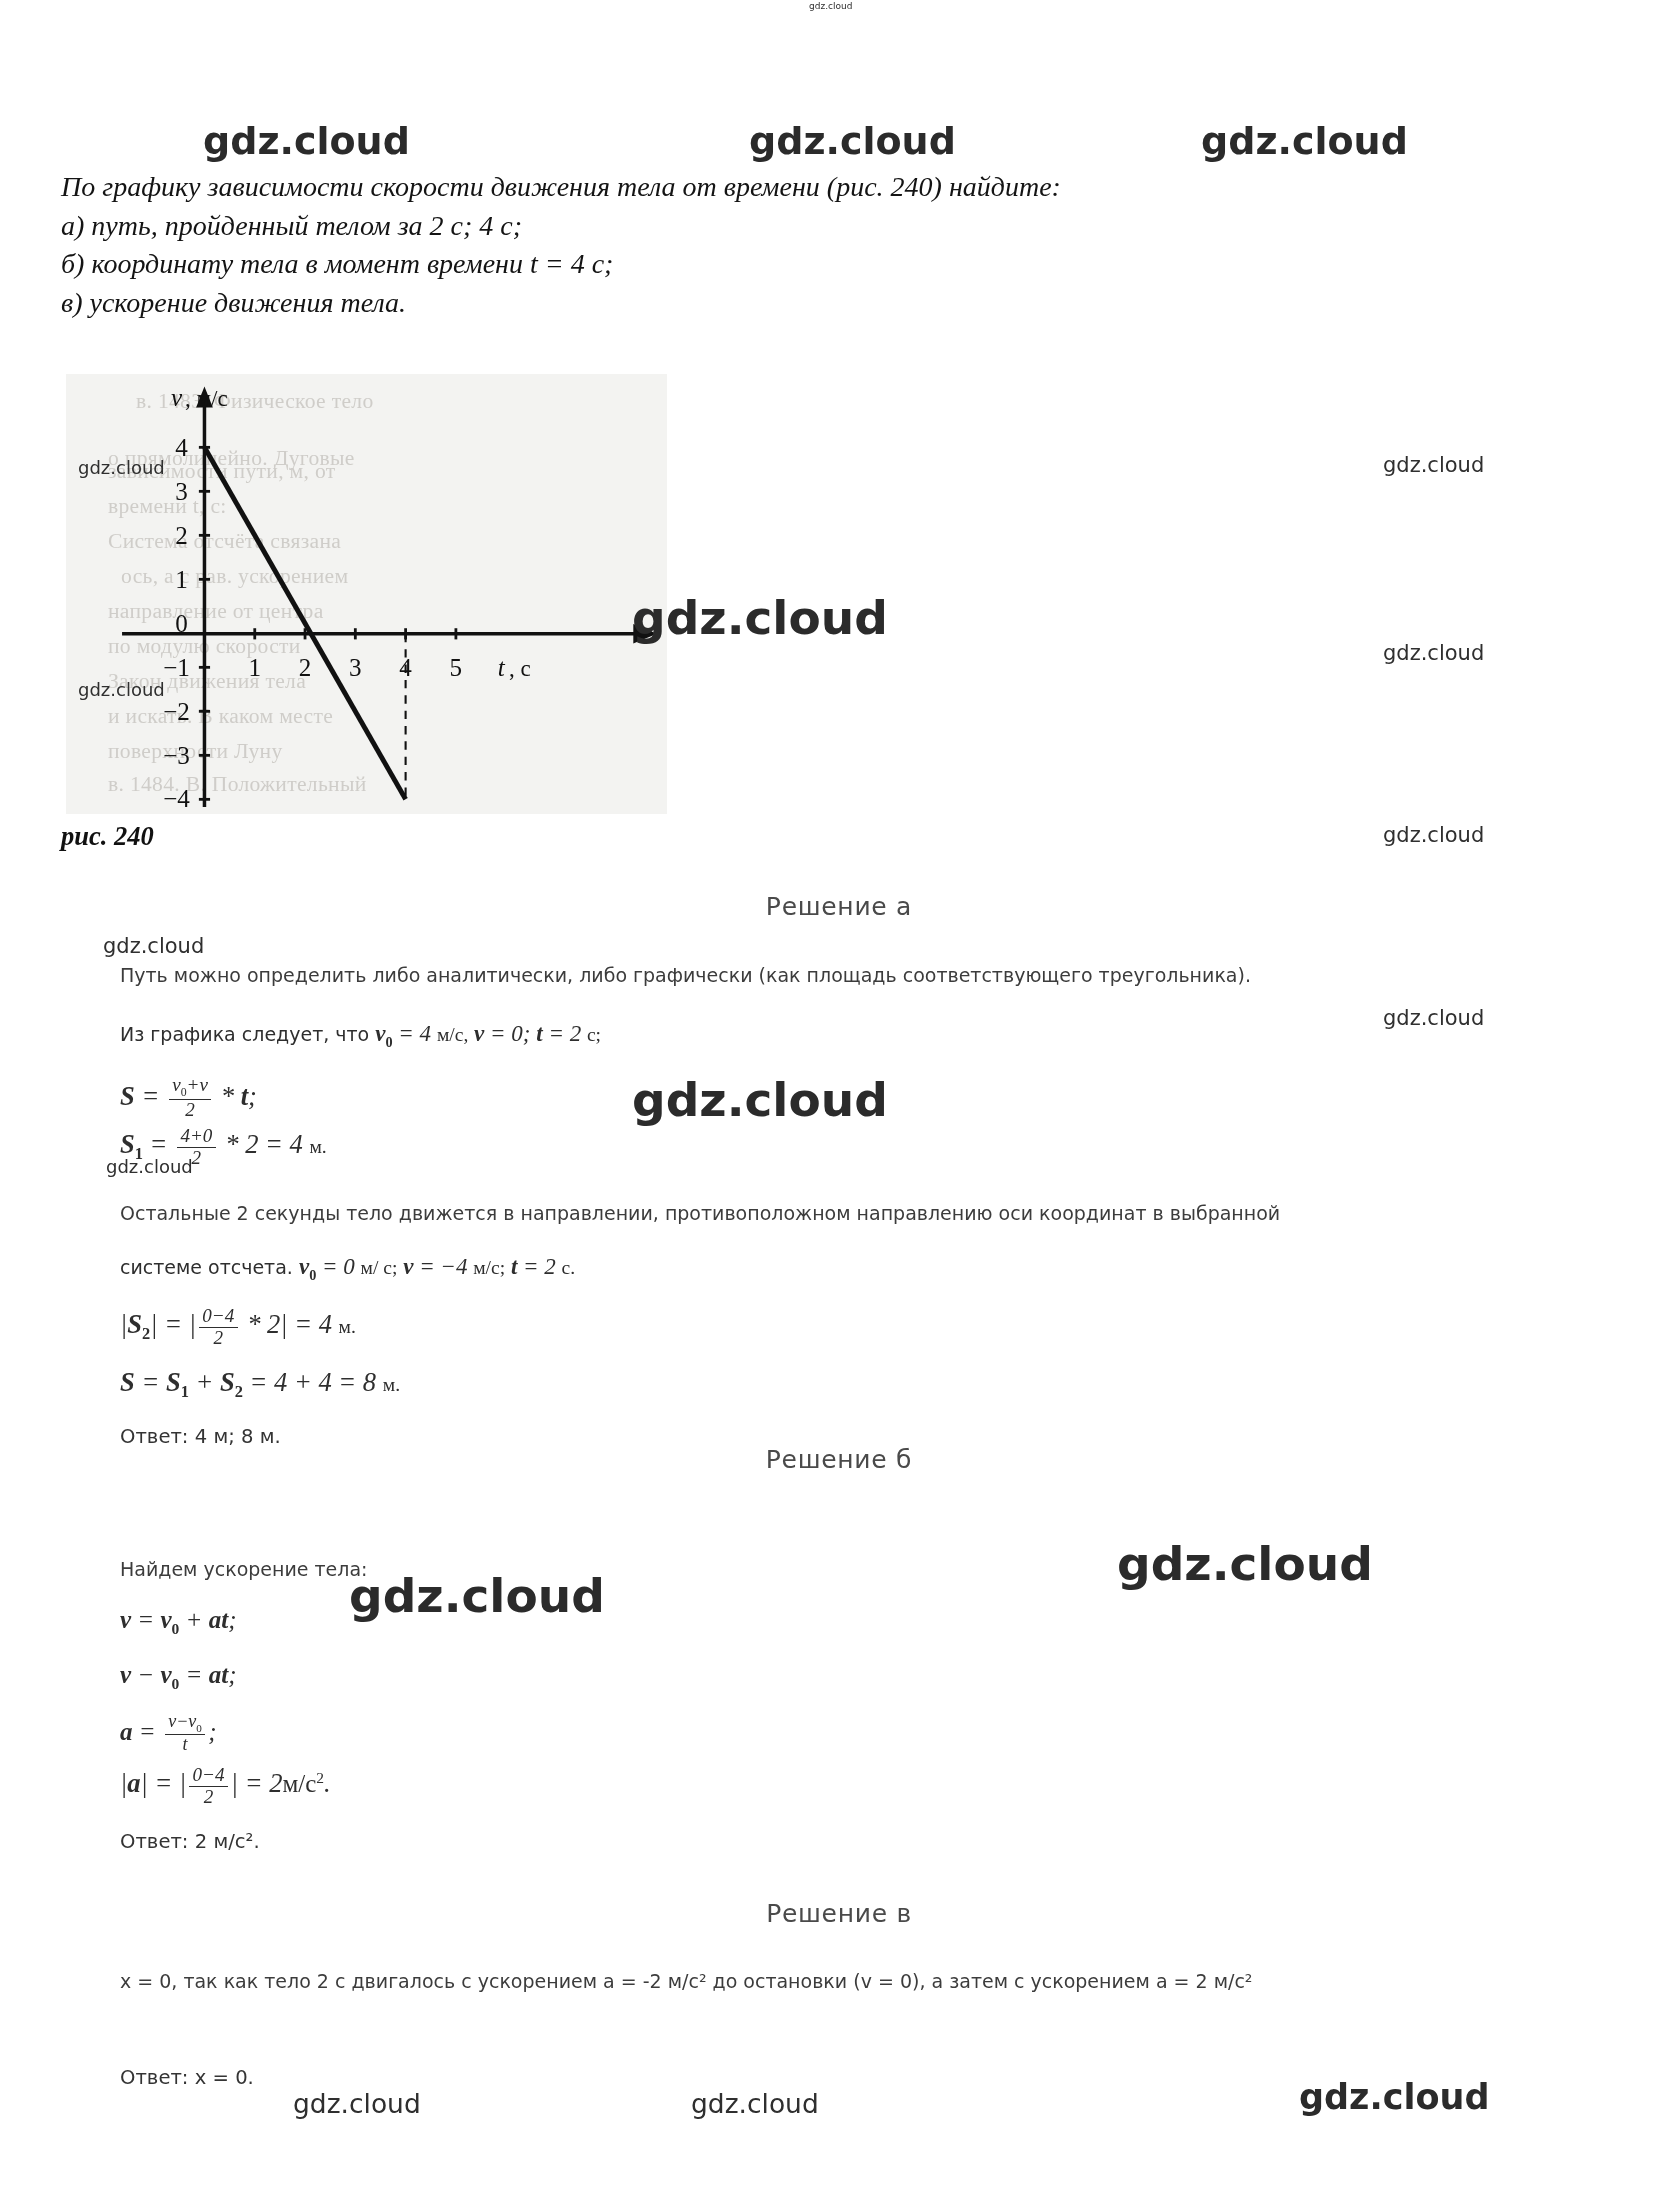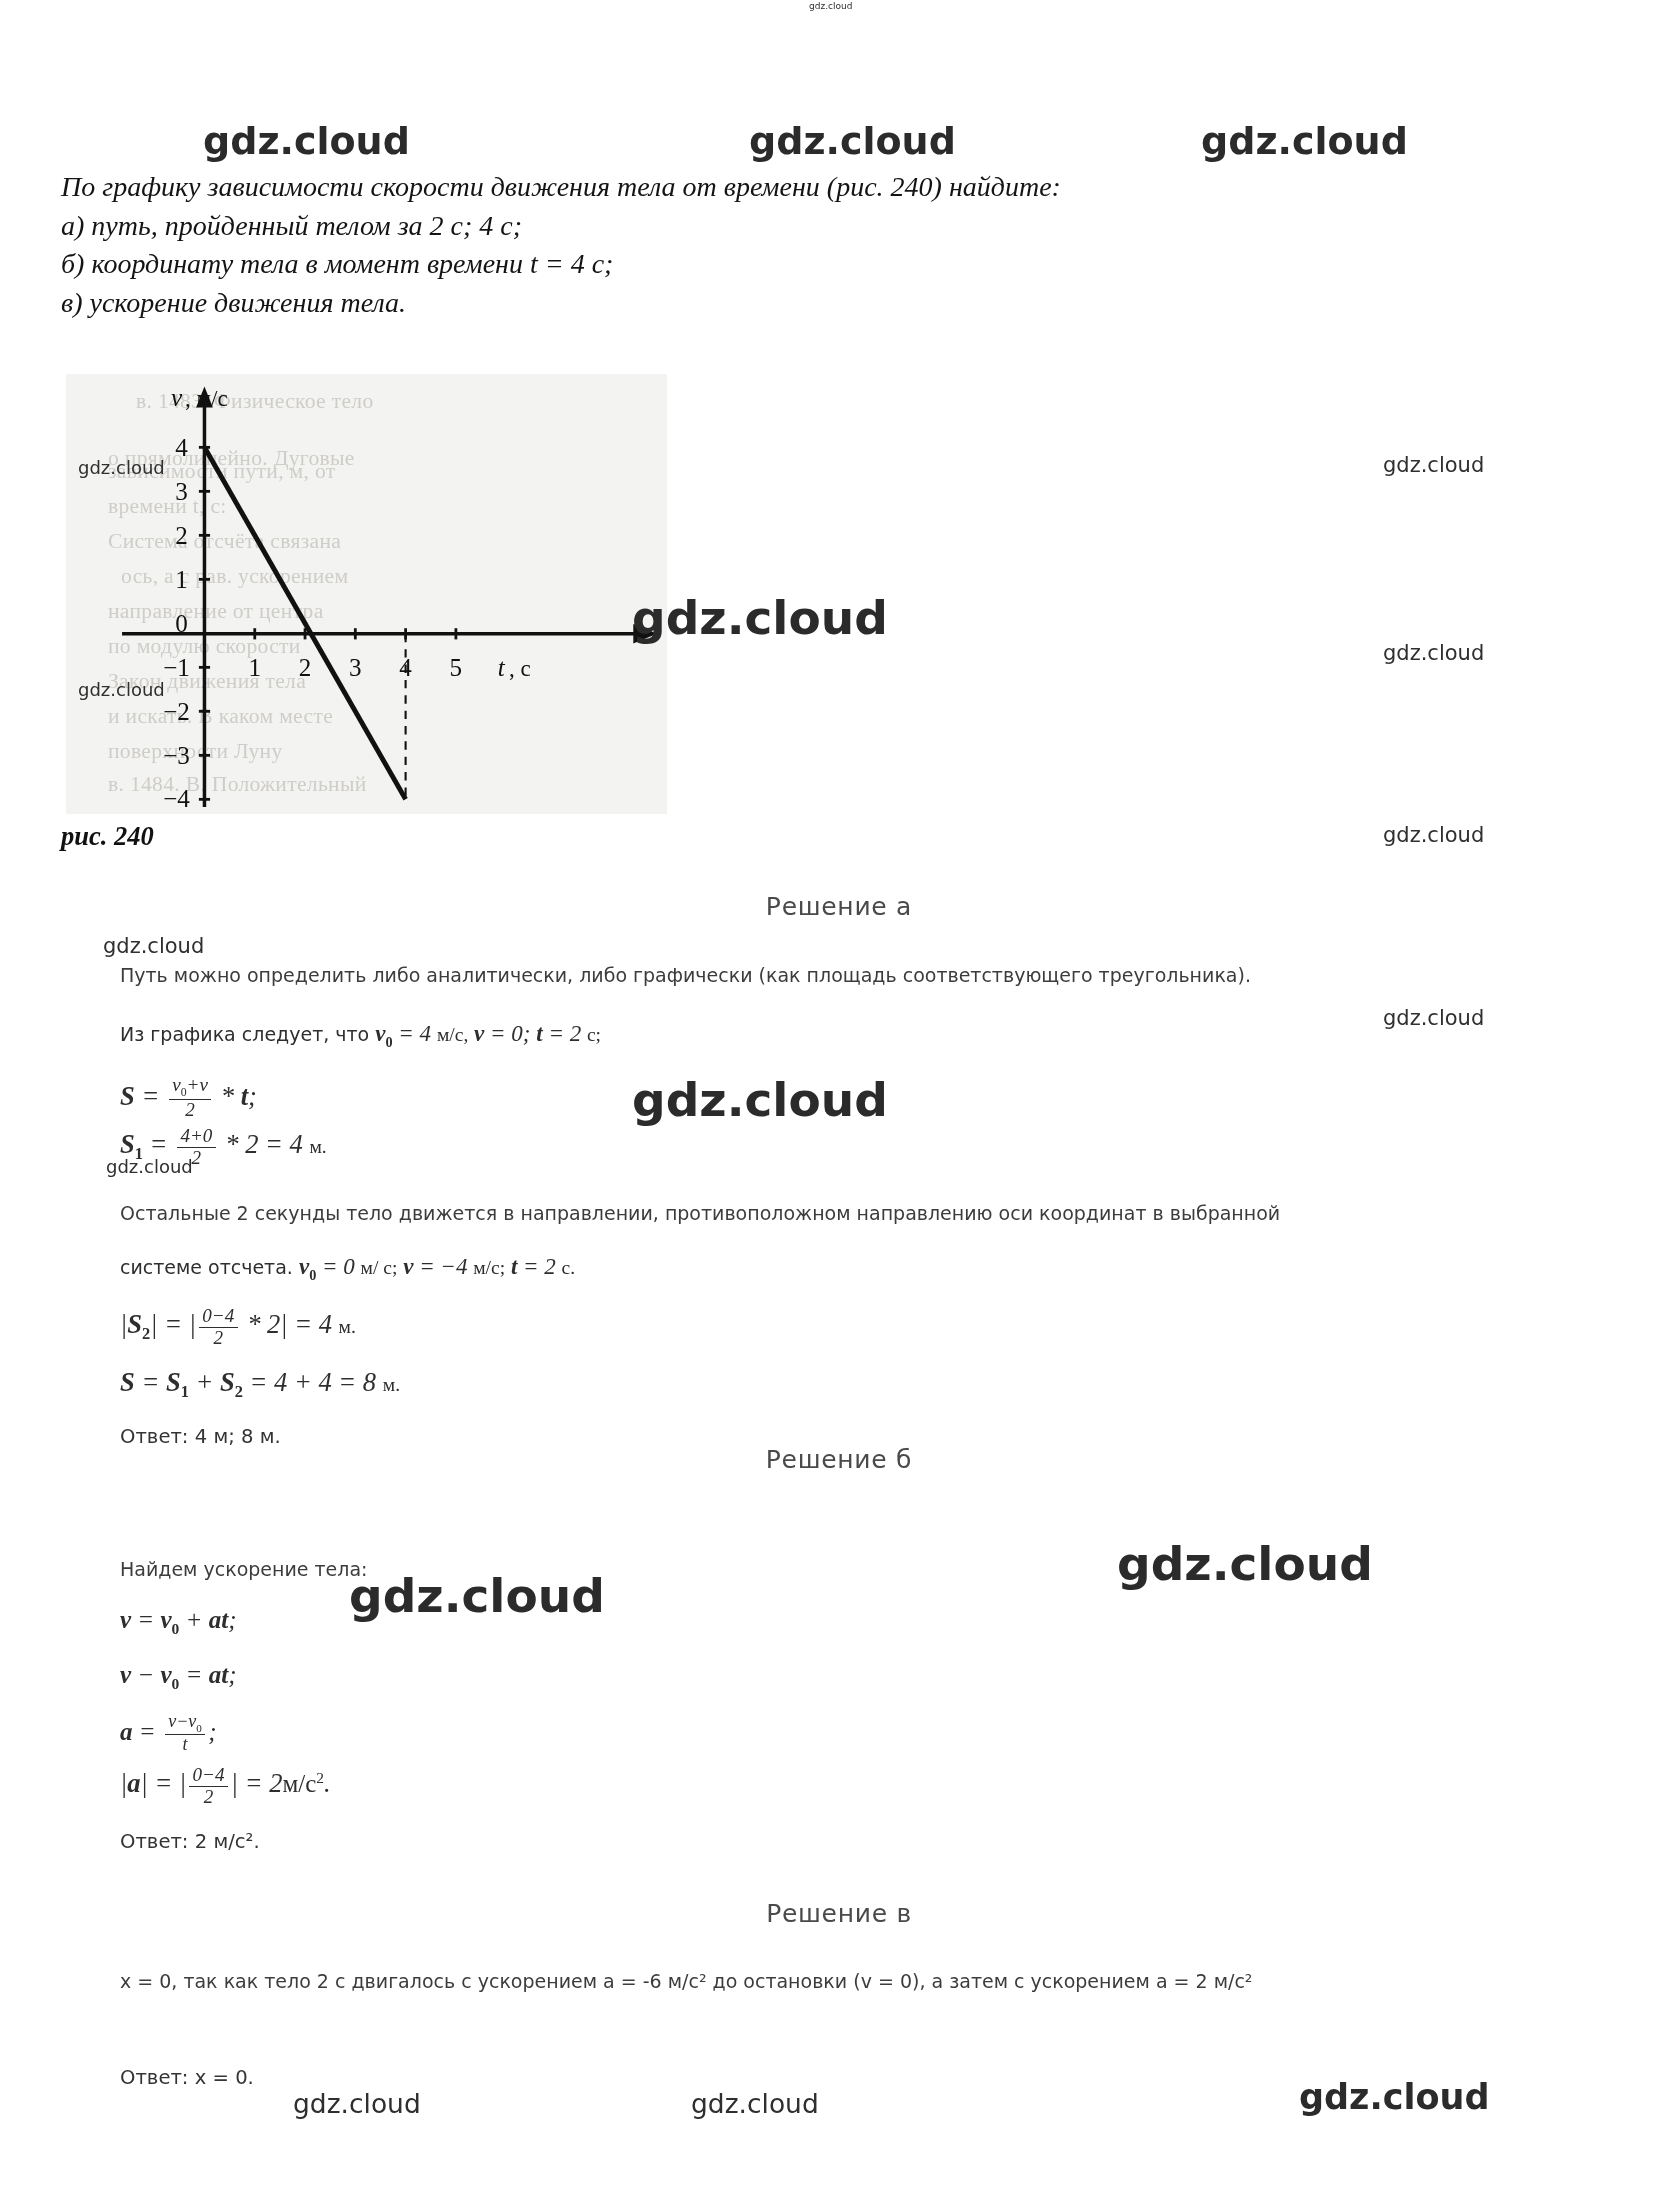--- a/index.html
+++ b/index.html
@@ -266,21 +266,21 @@
     <b>a</b> = <span class="frac"><span class="num">v−v<span class="sub">0</span></span><span class="den">t</span></span>;
   </div>
   <div class="sol-math" style="left:120px; top:1765px; font-size:26.5px;">
     |<b>a</b>| = |<span class="frac"><span class="num">0−4</span><span class="den">2</span></span>| = 2<span class="rm" style="font-size:25px;">м/с<span class="up">2</span></span>.
   </div>
 
   <div class="ans" style="left:120px; top:1830px;">Ответ: 2 м/с².</div>
 
   <div class="sec-head" style="top:1899px;">Решение в</div>
 
-  <div class="sol-text" style="left:120px; top:1968px;">x = 0, так как тело 2 с двигалось с ускорением a = -6 м/с² до остановки (v = 0), а затем с ускорением a = 2 м/с²</div>
+  <div class="sol-text" style="left:120px; top:1968px;">x = 0, так как тело 2 с двигалось с ускорением a = -2 м/с² до остановки (v = 0), а затем с ускорением a = 2 м/с²</div>
   <div class="ans" style="left:120px; top:2066px;">Ответ: x = 0.</div>
 
   <div id="wm-layer">
       <div class="wm small" style="left: 809px; top: 1.4px; font-size: 9px;">gdz.cloud</div>
       <div class="wm" style="left: 203px; top: 119px; font-size: 38px;">gdz.cloud</div>
       <div class="wm" style="left: 749px; top: 119px; font-size: 38px;">gdz.cloud</div>
       <div class="wm" style="left: 1201px; top: 119px; font-size: 38px;">gdz.cloud</div>
       <div class="wm small" style="left: 78px; top: 457px; font-size: 18px;">gdz.cloud</div>
       <div class="wm small" style="left: 1383px; top: 453px; font-size: 21px;">gdz.cloud</div>
       <div class="wm" style="left: 632px; top: 590px; font-size: 47px;">gdz.cloud</div>

